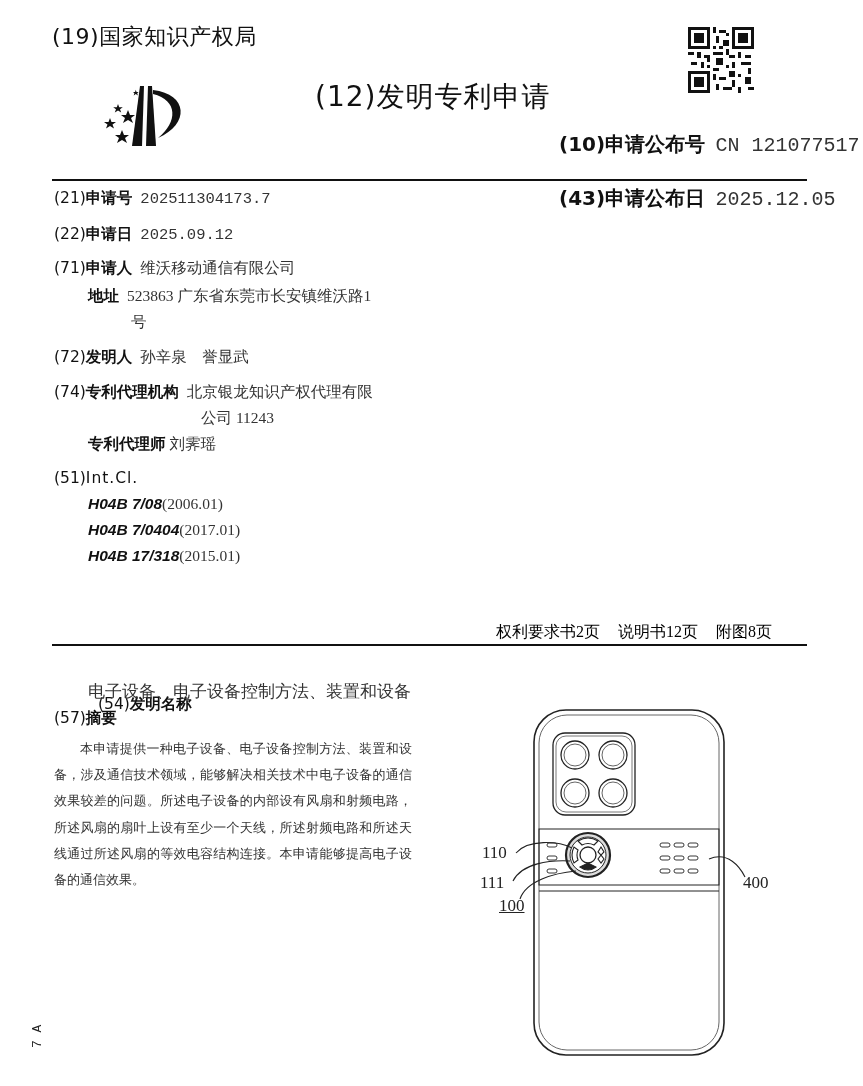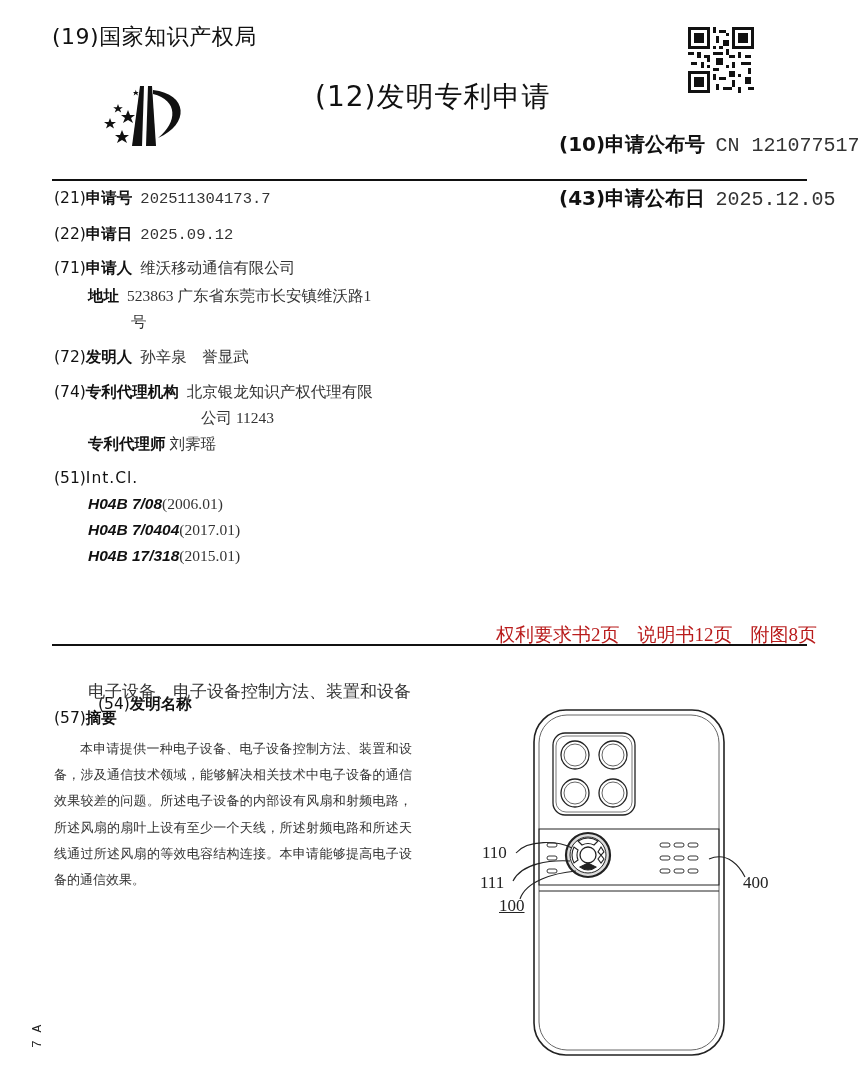--- a/index.html
+++ b/index.html
@@ -22,21 +22,21 @@
 
   .field { font-size:15.5px; white-space:nowrap; }
   .field .code { font-weight:normal; }
   .field .lbl { font-weight:bold; }
   .field .val { color:#333; margin-left:8px; }
 
   .intcl { font-size:15.5px; white-space:nowrap; }
   .intcl .cls { font-style:italic; font-family:Liberation Sans, sans-serif; font-weight:600; }
   .intcl .ver { font-family:"Liberation Serif","DejaVu Serif",serif; color:#333; }
 
-  #pages { left:496px; top:622px; font-size:19px; color:#b91c1c; white-space:nowrap; }
+  #pages { left:496px; top:622px; font-size:16px; color:#000000; white-space:nowrap; }
   #pages span { margin-right:18px; }
 
   #abstract { left:54px; top:736px; width:358px; font-size:13px; line-height:26.2px; color:#333;
               font-family:"DejaVu Serif","Liberation Serif",serif; text-align:justify; text-indent:2em; }
 
   .ref { font-family:"Liberation Serif","DejaVu Serif",serif; font-size:17px; color:#222; }
   #side-text { left:30px; top:1048px; font-size:13px; transform:rotate(-90deg); transform-origin:left top; white-space:nowrap; color:#222; }
 </style>
 </head>
 <body>

